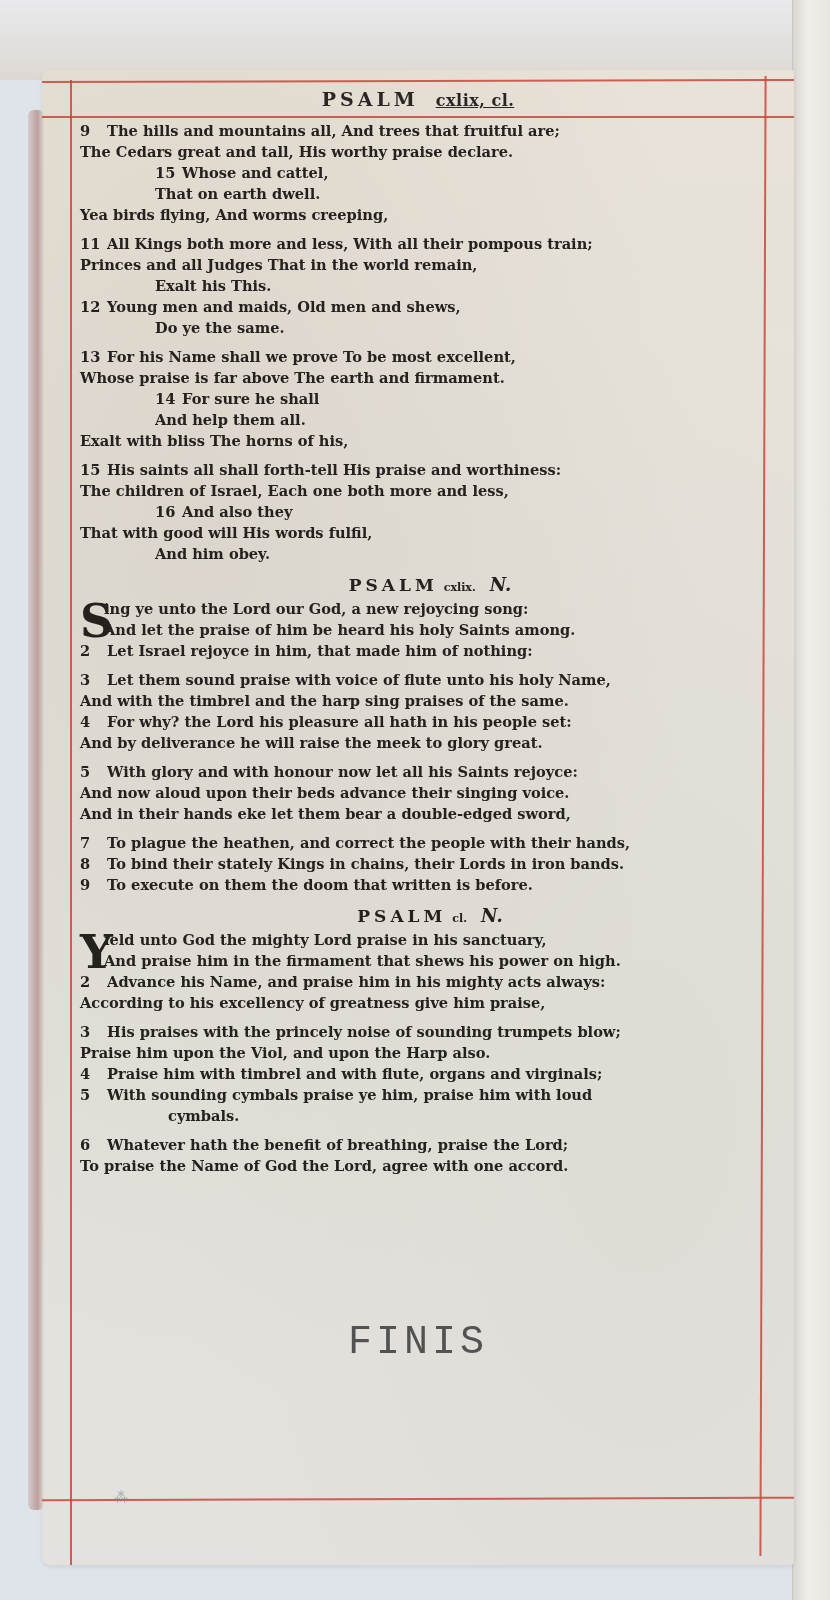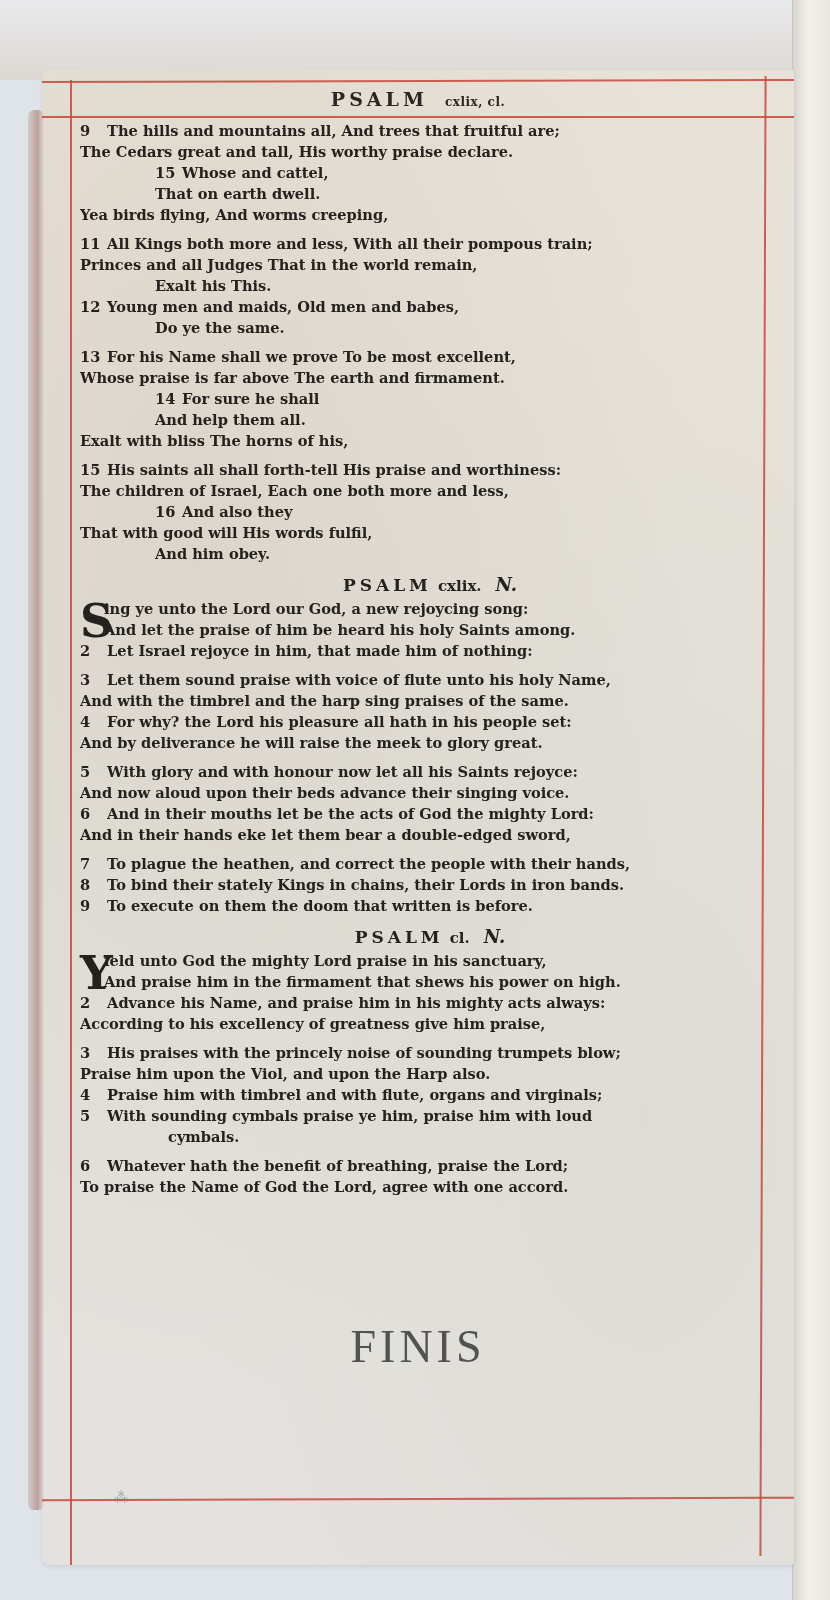--- a/index.html
+++ b/index.html
@@ -36,48 +36,48 @@
   
   .rule { position: absolute; background: #c9473a; opacity: 0.85; }
   .rule.h { height: 2px; }
   .rule.v { width: 2px; }
 
   .running-head {
     position: absolute; top: 18px; left: 0; width: 752px; text-align: center;
     font-size: 18px; font-weight: bold; color: #2a2623; letter-spacing: 0.5px;
   }
   .running-head .psalm-word { letter-spacing: 4px; font-size: 19px; }
-  .running-head .psalm-num { font-size: 12px; margin-left: 17px; }
+  .running-head .psalm-num { font-size: 16px; margin-left: 17px; text-decoration: underline; }
 
   .text-block {
     position: absolute; left: 38px; top: 50px; width: 700px;
     font-family: "DejaVu Serif", serif;
     color: #25211e;
     font-size: 14.6px;
     font-weight: bold;
   }
   .line { white-space: nowrap; height: 21px; line-height: 21px; }
   .line.indent1 { padding-left: 75px; }
   .line.indent2 { padding-left: 88px; }
   .gap-s { height: 8px; }
   .vnum { display: inline-block; min-width: 22px; }
   .psalm-heading {
     text-align: center; height: 26px; line-height: 26px; font-size: 17px; font-weight: bold;
   }
   .psalm-heading .psalm-word { letter-spacing: 4px; }
-  .psalm-heading .num { margin-left: 6px; font-size: 15px; }
+  .psalm-heading .num { margin-left: 6px; font-size: 11px; }
   .psalm-heading .tune { margin-left: 14px; font-style: italic; font-size: 18px; }
   .dropcap-line { position: relative; padding-left: 24px; }
   .dropcap {
     position: absolute; left: 0; top: 2px; font-size: 46px; line-height: 42px; font-weight: bold;
     color: #25211e;
   }
   .finis {
     position: absolute; top: 1250px; left: 0; width: 752px; text-align: center;
-    font-family: Liberation Serif, serif; font-size: 46px; color: #3a3a3c; letter-spacing: 4px;
+    font-family: Liberation Mono, monospace; font-size: 40px; color: #3a3a3c; letter-spacing: 4px;
     opacity: 0.85;
   }
   .signature-mark {
     position: absolute; left: 72px; top: 1420px; font-size: 14px; color: #7a828a; opacity: 0.6;
   }
 </style>
 </head>
 <body>
 
 <div class="backdrop-top"></div>
@@ -99,21 +99,21 @@
   <div class="text-block" id="text-block">
       <div class="line"><span class="vnum">9</span> <span>The hills and mountains all, And trees that fruitful are;</span></div>
       <div class="line"><span>The Cedars great and tall, His worthy praise declare.</span></div>
       <div class="line indent1"><span class="vnum">15</span> <span>Whose and cattel,</span></div>
       <div class="line indent1"><span>That on earth dwell.</span></div>
       <div class="line"><span>Yea birds flying, And worms creeping,</span></div>
       <div class="gap-s"></div>
       <div class="line"><span class="vnum">11</span> <span>All Kings both more and less, With all their pompous train;</span></div>
       <div class="line"><span>Princes and all Judges That in the world remain,</span></div>
       <div class="line indent1"><span>Exalt his This.</span></div>
-      <div class="line"><span class="vnum">12</span> <span>Young men and maids, Old men and babes,</span></div>
+      <div class="line"><span class="vnum">12</span> <span>Young men and maids, Old men and shews,</span></div>
       <div class="line indent1"><span>Do ye the same.</span></div>
       <div class="gap-s"></div>
       <div class="line"><span class="vnum">13</span> <span>For his Name shall we prove To be most excellent,</span></div>
       <div class="line"><span>Whose praise is far above The earth and firmament.</span></div>
       <div class="line indent1"><span class="vnum">14</span> <span>For sure he shall</span></div>
       <div class="line indent1"><span>And help them all.</span></div>
       <div class="line"><span>Exalt with bliss The horns of his,</span></div>
       <div class="gap-s"></div>
       <div class="line"><span class="vnum">15</span> <span>His saints all shall forth-tell His praise and worthiness:</span></div>
       <div class="line"><span>The children of Israel, Each one both more and less,</span></div>
@@ -126,21 +126,20 @@
       <div class="line dropcap-line"><span>And let the praise of him be heard his holy Saints among.</span></div>
       <div class="line"><span class="vnum">2</span> <span>Let Israel rejoyce in him, that made him of nothing:</span></div>
       <div class="gap-s"></div>
       <div class="line"><span class="vnum">3</span> <span>Let them sound praise with voice of flute unto his holy Name,</span></div>
       <div class="line"><span>And with the timbrel and the harp sing praises of the same.</span></div>
       <div class="line"><span class="vnum">4</span> <span>For why? the Lord his pleasure all hath in his people set:</span></div>
       <div class="line"><span>And by deliverance he will raise the meek to glory great.</span></div>
       <div class="gap-s"></div>
       <div class="line"><span class="vnum">5</span> <span>With glory and with honour now let all his Saints rejoyce:</span></div>
       <div class="line"><span>And now aloud upon their beds advance their singing voice.</span></div>
-      <div class="line"><span class="vnum">6</span> <span>And in their mouths let be the acts of God the mighty Lord:</span></div>
       <div class="line"><span>And in their hands eke let them bear a double-edged sword,</span></div>
       <div class="gap-s"></div>
       <div class="line"><span class="vnum">7</span> <span>To plague the heathen, and correct the people with their hands,</span></div>
       <div class="line"><span class="vnum">8</span> <span>To bind their stately Kings in chains, their Lords in iron bands.</span></div>
       <div class="line"><span class="vnum">9</span> <span>To execute on them the doom that written is before.</span></div>
       <div class="gap-s"></div>
       <div class="psalm-heading"><span class="psalm-word">PSALM</span><span class="num">cl.</span><span class="tune">N.</span></div>
       <div class="line dropcap-line"><span class="dropcap">Y</span><span>ield unto God the mighty Lord praise in his sanctuary,</span></div>
       <div class="line dropcap-line"><span>And praise him in the firmament that shews his power on high.</span></div>
       <div class="line"><span class="vnum">2</span> <span>Advance his Name, and praise him in his mighty acts always:</span></div>

